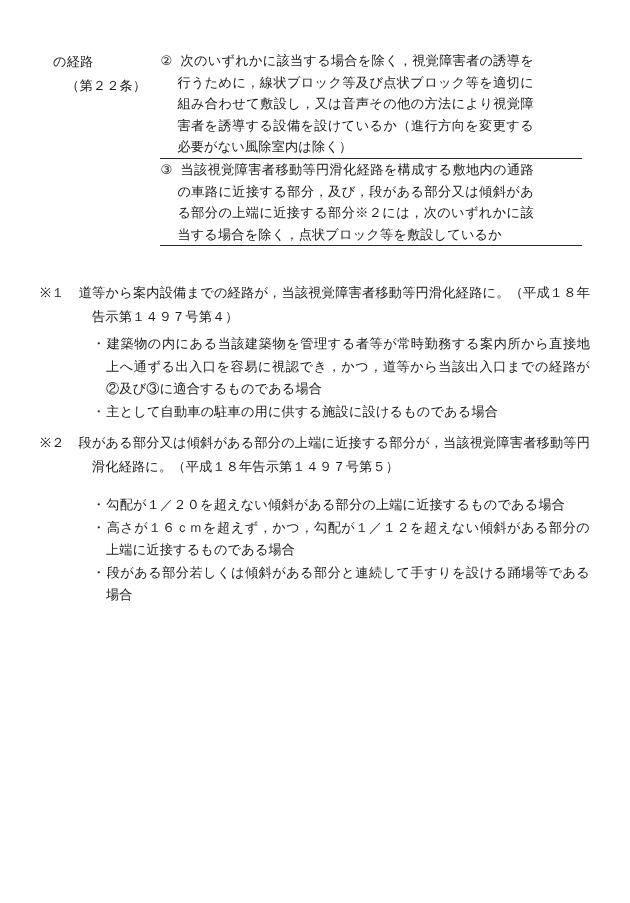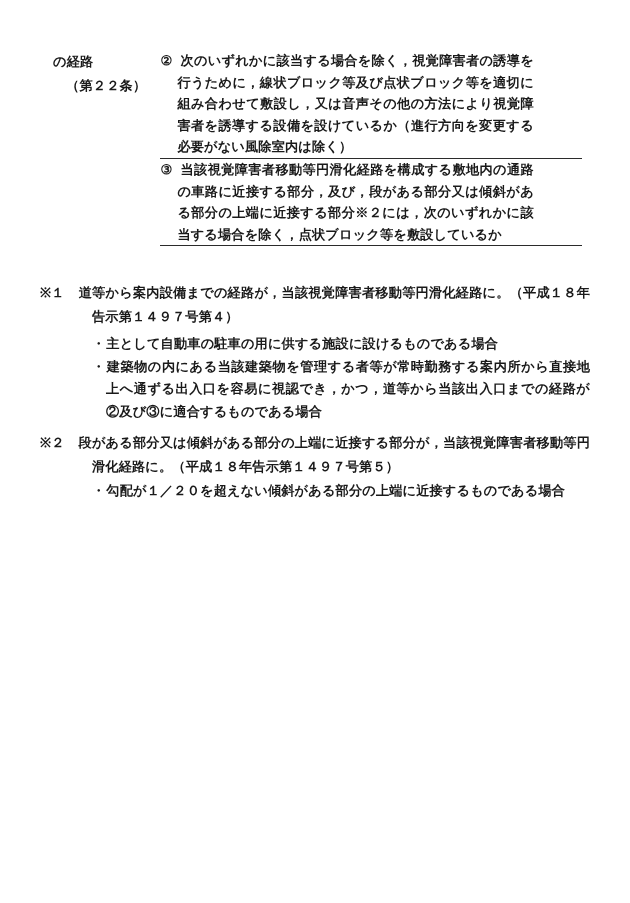--- a/index.html
+++ b/index.html
@@ -16,21 +16,20 @@
     color: #1a1a1a;
     -webkit-font-smoothing: antialiased;
   }
 
   .page {
     position: absolute;
     left: 0; top: 0;
     width: 630px;
     height: 903px;
     overflow: hidden;
-    font-weight: bold;
   }
 
   
   .checklist-table {
     position: absolute;
     left: 53px;
     top: 50px;
     width: 529px;
     border-collapse: collapse;
     table-layout: fixed;
@@ -125,21 +124,21 @@
     text-align: justify;
     text-justify: inter-ideograph;
     padding-left: 66px;
     text-indent: -14px;
     letter-spacing: 0.15px;
   }
   .bullet-dot {
     margin-right: 1px;
   }
   #note-1 .bullet-list { margin-top: 4px; }
-  #note-2 .bullet-list { margin-top: 1px; }
+  #note-2 .bullet-list { margin-top: 15px; }
 </style>
 </head>
 <body>
 
 <div class="page">
 
   <table class="checklist-table">
     <tbody>
       <tr>
         <td class="col-label" rowspan="2">
@@ -163,32 +162,38 @@
       </tr>
     </tbody>
   </table>
 
   <div class="note-block" id="note-1">
     <div class="note-head">
       <span class="note-mark">※１</span><span>道等から案内設備までの経路が，当該視覚障害者移動等円滑化経路に。（平成１８年告示第１４９７号第４）</span>
     </div>
     <ul class="bullet-list">
       <li class="bullet-item">
-        <span class="bullet-dot">・</span><span>主として自動車の駐車の用に供する施設に設けるものである場合</span>
+        <span class="bullet-dot">・</span><span>建築物の内にある当該建築物を管理する者等が常時勤務する案内所から直接地上へ通ずる出入口を容易に視認でき，かつ，道等から当該出入口までの経路が②及び③に適合するものである場合</span>
       </li>
       <li class="bullet-item">
-        <span class="bullet-dot">・</span><span>建築物の内にある当該建築物を管理する者等が常時勤務する案内所から直接地上へ通ずる出入口を容易に視認でき，かつ，道等から当該出入口までの経路が②及び③に適合するものである場合</span>
+        <span class="bullet-dot">・</span><span>主として自動車の駐車の用に供する施設に設けるものである場合</span>
       </li>
     </ul>
   </div>
 
   <div class="note-block" id="note-2">
     <div class="note-head">
       <span class="note-mark">※２</span><span>段がある部分又は傾斜がある部分の上端に近接する部分が，当該視覚障害者移動等円滑化経路に。（平成１８年告示第１４９７号第５）</span>
     </div>
     <ul class="bullet-list">
       <li class="bullet-item">
         <span class="bullet-dot">・</span><span>勾配が１／２０を超えない傾斜がある部分の上端に近接するものである場合</span>
       </li>
+      <li class="bullet-item">
+        <span class="bullet-dot">・</span><span>高さが１６ｃｍを超えず，かつ，勾配が１／１２を超えない傾斜がある部分の上端に近接するものである場合</span>
+      </li>
+      <li class="bullet-item">
+        <span class="bullet-dot">・</span><span>段がある部分若しくは傾斜がある部分と連続して手すりを設ける踊場等である場合</span>
+      </li>
     </ul>
   </div>
 
 </div>
 
 </body></html>

